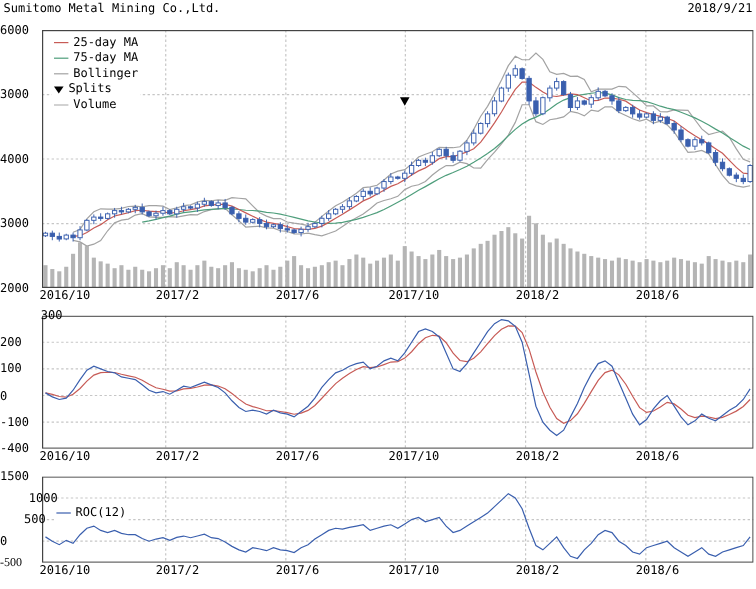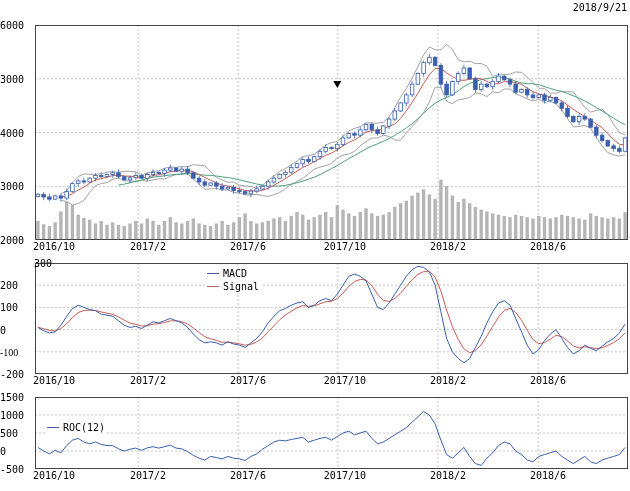--- a/index.html
+++ b/index.html
@@ -13,20 +13,21 @@
   .xlabel{position:absolute;width:56px;text-align:right;height:10px;line-height:10px;}
   .legend{position:absolute;background:#fff;padding:1px 2px;}
   .legend-item{display:flex;align-items:center;height:13px;white-space:nowrap;}
   .swatch{display:inline-block;width:12px;height:0;border-top:1px solid #000;margin-right:4px;}
   .swatch.tri{width:0;height:0;border-top:6px solid #000;border-left:4px solid transparent;border-right:4px solid transparent;}
 </style>
 </head>
 <body>
 
 <div id="app">
+  <div class="hdr" style="left:3px">Sumitomo Metal Mining Co.,Ltd.</div>
   <div class="hdr" style="right:3px">2018/9/21</div>
 
   <div class="chartbox" id="price-chart" style="top:25px">
       <svg width="593" height="215">
         <line x1="0" y1="53.8" x2="593" y2="53.8" stroke="#c6c6c6" stroke-dasharray="2,2"></line>
         <line x1="0" y1="107.5" x2="593" y2="107.5" stroke="#c6c6c6" stroke-dasharray="2,2"></line>
         <line x1="0" y1="161.3" x2="593" y2="161.3" stroke="#c6c6c6" stroke-dasharray="2,2"></line>
         <line x1="103.1" y1="0" x2="103.1" y2="215" stroke="#c6c6c6" stroke-dasharray="2,2"></line>
         <line x1="203.2" y1="0" x2="203.2" y2="215" stroke="#c6c6c6" stroke-dasharray="2,2"></line>
         <line x1="302.8" y1="0" x2="302.8" y2="215" stroke="#c6c6c6" stroke-dasharray="2,2"></line>
@@ -373,31 +374,43 @@
         <line x1="103.1" y1="0" x2="103.1" y2="72" stroke="#c6c6c6" stroke-dasharray="2,2"></line>
         <line x1="203.2" y1="0" x2="203.2" y2="72" stroke="#c6c6c6" stroke-dasharray="2,2"></line>
         <line x1="302.8" y1="0" x2="302.8" y2="72" stroke="#c6c6c6" stroke-dasharray="2,2"></line>
         <line x1="403.0" y1="0" x2="403.0" y2="72" stroke="#c6c6c6" stroke-dasharray="2,2"></line>
         <line x1="503.2" y1="0" x2="503.2" y2="72" stroke="#c6c6c6" stroke-dasharray="2,2"></line>
         <polyline fill="none" stroke="#3a5fae" stroke-width="1" points="2.9,50.4 8.6,54.0 14.4,56.9 20.2,53.3 25.9,55.8 31.7,48.6 37.4,43.2 43.2,41.4 48.9,45.0 54.7,46.8 60.5,45.0 66.2,47.5 72.0,48.6 77.7,48.6 83.5,51.8 89.2,54.0 95.0,52.2 100.8,51.1 106.5,53.3 112.3,50.8 118.0,49.7 123.8,51.1 129.5,49.7 135.3,48.2 141.1,51.1 146.8,51.8 152.6,54.7 158.3,58.3 164.1,61.2 169.8,63.0 175.6,59.4 181.4,60.5 187.1,61.9 192.9,59.4 198.6,61.2 204.4,61.9 210.1,63.4 215.9,59.4 221.7,56.9 227.4,52.2 233.2,48.6 238.9,45.0 244.7,43.2 250.4,43.9 256.2,42.5 262.0,41.4 267.7,40.3 273.5,45.0 279.2,43.2 285.0,41.4 290.7,40.3 296.5,43.2 302.3,39.6 308.0,36.0 313.8,34.2 319.5,37.8 325.3,36.0 331.0,34.2 336.8,41.4 342.6,46.8 348.3,45.0 354.1,41.4 359.8,37.8 365.6,34.2 371.3,30.6 377.1,25.2 382.9,19.8 388.6,14.4 394.4,18.0 400.1,27.0 405.9,43.2 411.6,57.6 417.4,61.2 423.2,55.8 428.9,50.4 434.7,59.4 440.4,66.6 446.2,68.4 451.9,61.2 457.7,55.8 463.5,48.6 469.2,45.0 475.0,46.8 480.7,54.0 486.5,57.6 492.2,63.0 498.0,64.8 503.8,59.4 509.5,57.6 515.3,55.8 521.0,54.0 526.8,59.4 532.5,63.0 538.3,66.6 544.1,63.0 549.8,59.4 555.6,64.8 561.3,66.6 567.1,63.0 572.8,61.2 578.6,59.4 584.4,57.6 590.1,50.4"></polyline>
         <rect x="0.5" y="0.5" width="592" height="71" fill="none" stroke="#444444"></rect>
       </svg>
     </div>
 
-
-  <div class="legend" style="left:205px;top:266px">
-    <div class="legend-item">
-      <span class="swatch" style="border-top-color: rgb(58, 95, 174);"></span>
-      <span>MACD</span>
-    </div>
+  <div class="legend" style="left:43px;top:28px">
     <div class="legend-item">
       <span class="swatch" style="border-top-color: rgb(199, 91, 86);"></span>
-      <span>Signal</span>
+      <span>25-day MA</span>
+    </div>
+    <div class="legend-item">
+      <span class="swatch" style="border-top-color: rgb(79, 158, 124);"></span>
+      <span>75-day MA</span>
+    </div>
+    <div class="legend-item">
+      <span class="swatch" style="border-top-color: rgb(163, 163, 163);"></span>
+      <span>Bollinger</span>
+    </div>
+    <div class="legend-item">
+      <span class="swatch tri" style="border-top-color: rgb(0, 0, 0);"></span>
+      <span>Splits</span>
+    </div>
+    <div class="legend-item">
+      <span class="swatch" style="border-top-color: rgb(181, 181, 181);"></span>
+      <span>Volume</span>
     </div>
   </div>
+
 
   <div class="legend" style="left:45px;top:420px">
     <div class="legend-item">
       <span class="swatch" style="border-top-color: rgb(58, 95, 174);"></span>
       <span>ROC(12)</span>
     </div>
   </div>
 
 <div class="ylabel" style="top: 20px;">6000</div>
     <div class="ylabel" style="top: 73.75px;">3000</div>
@@ -407,32 +420,32 @@
     <div class="xlabel" style="left: 33px; text-align: left; top: 242px;">2016/10</div>
     <div class="xlabel" style="left: 110px; top: 242px;">2017/2</div>
     <div class="xlabel" style="left: 210px; top: 242px;">2017/6</div>
     <div class="xlabel" style="left: 310px; top: 242px;">2017/10</div>
     <div class="xlabel" style="left: 410px; top: 242px;">2018/2</div>
     <div class="xlabel" style="left: 510px; top: 242px;">2018/6</div>
     <div class="ylabel" style="top: 258px; margin-left: 34px;">300</div>
     <div class="ylabel" style="top: 280.2px;">200</div>
     <div class="ylabel" style="top: 302.4px;">100</div>
     <div class="ylabel" style="top: 324.6px;">0</div>
-    <div class="ylabel" style="top: 346.8px; font-family: Liberation Serif, serif;">-100</div>
-    <div class="ylabel" style="top: 369px;">-200</div>
+    <div class="ylabel" style="top: 346.8px;">-100</div>
+    <div class="ylabel" style="top: 369px;">-400</div>
     <div class="xlabel" style="left: 33px; text-align: left; top: 376px;">2016/10</div>
     <div class="xlabel" style="left: 110px; top: 376px;">2017/2</div>
     <div class="xlabel" style="left: 210px; top: 376px;">2017/6</div>
     <div class="xlabel" style="left: 310px; top: 376px;">2017/10</div>
     <div class="xlabel" style="left: 410px; top: 376px;">2018/2</div>
     <div class="xlabel" style="left: 510px; top: 376px;">2018/6</div>
     <div class="ylabel" style="top: 392px;">1500</div>
-    <div class="ylabel" style="top: 410px;">1000</div>
-    <div class="ylabel" style="top: 428px;">500</div>
+    <div class="ylabel" style="top: 410px; margin-left: 24px;">1000</div>
+    <div class="ylabel" style="top: 428px; margin-left: 20px;">500</div>
     <div class="ylabel" style="top: 446px;">0</div>
-    <div class="ylabel" style="top: 464px;">-500</div>
+    <div class="ylabel" style="top: 464px; font-family: Liberation Serif, serif;">-500</div>
     <div class="xlabel" style="left: 33px; text-align: left; top: 471px;">2016/10</div>
     <div class="xlabel" style="left: 110px; top: 471px;">2017/2</div>
     <div class="xlabel" style="left: 210px; top: 471px;">2017/6</div>
     <div class="xlabel" style="left: 310px; top: 471px;">2017/10</div>
     <div class="xlabel" style="left: 410px; top: 471px;">2018/2</div>
     <div class="xlabel" style="left: 510px; top: 471px;">2018/6</div>
   </div>
 
 </body></html>

